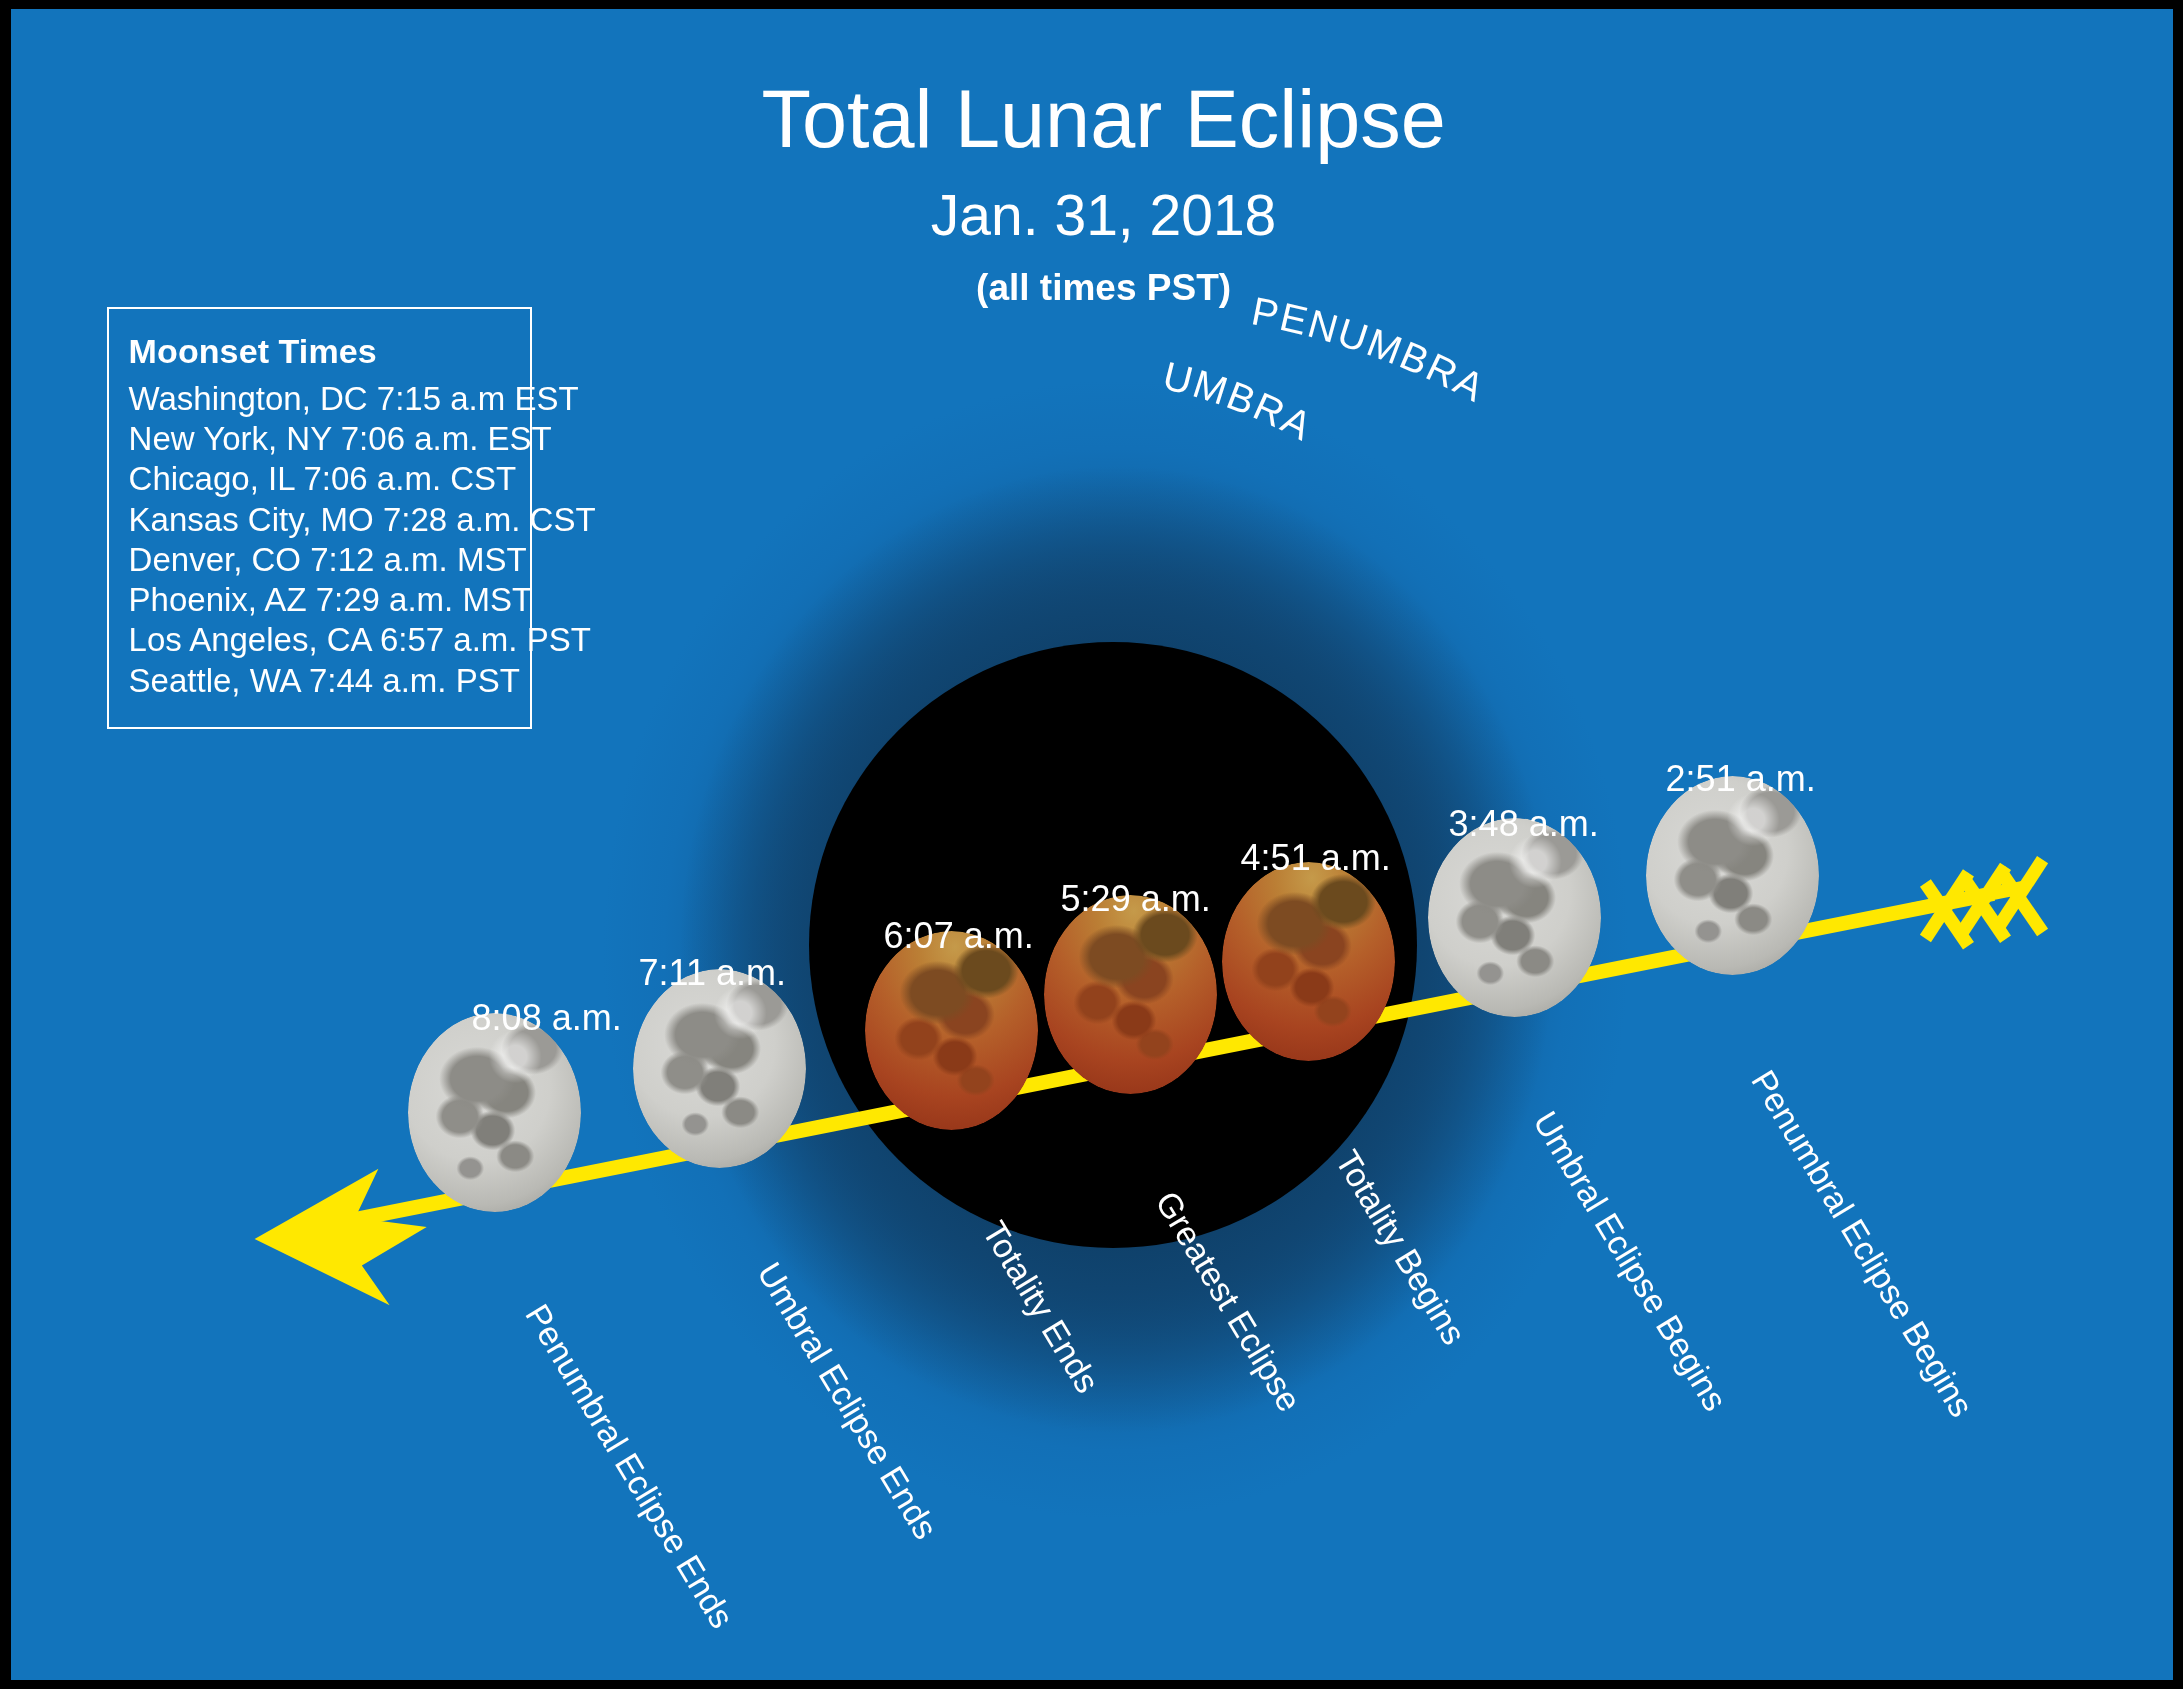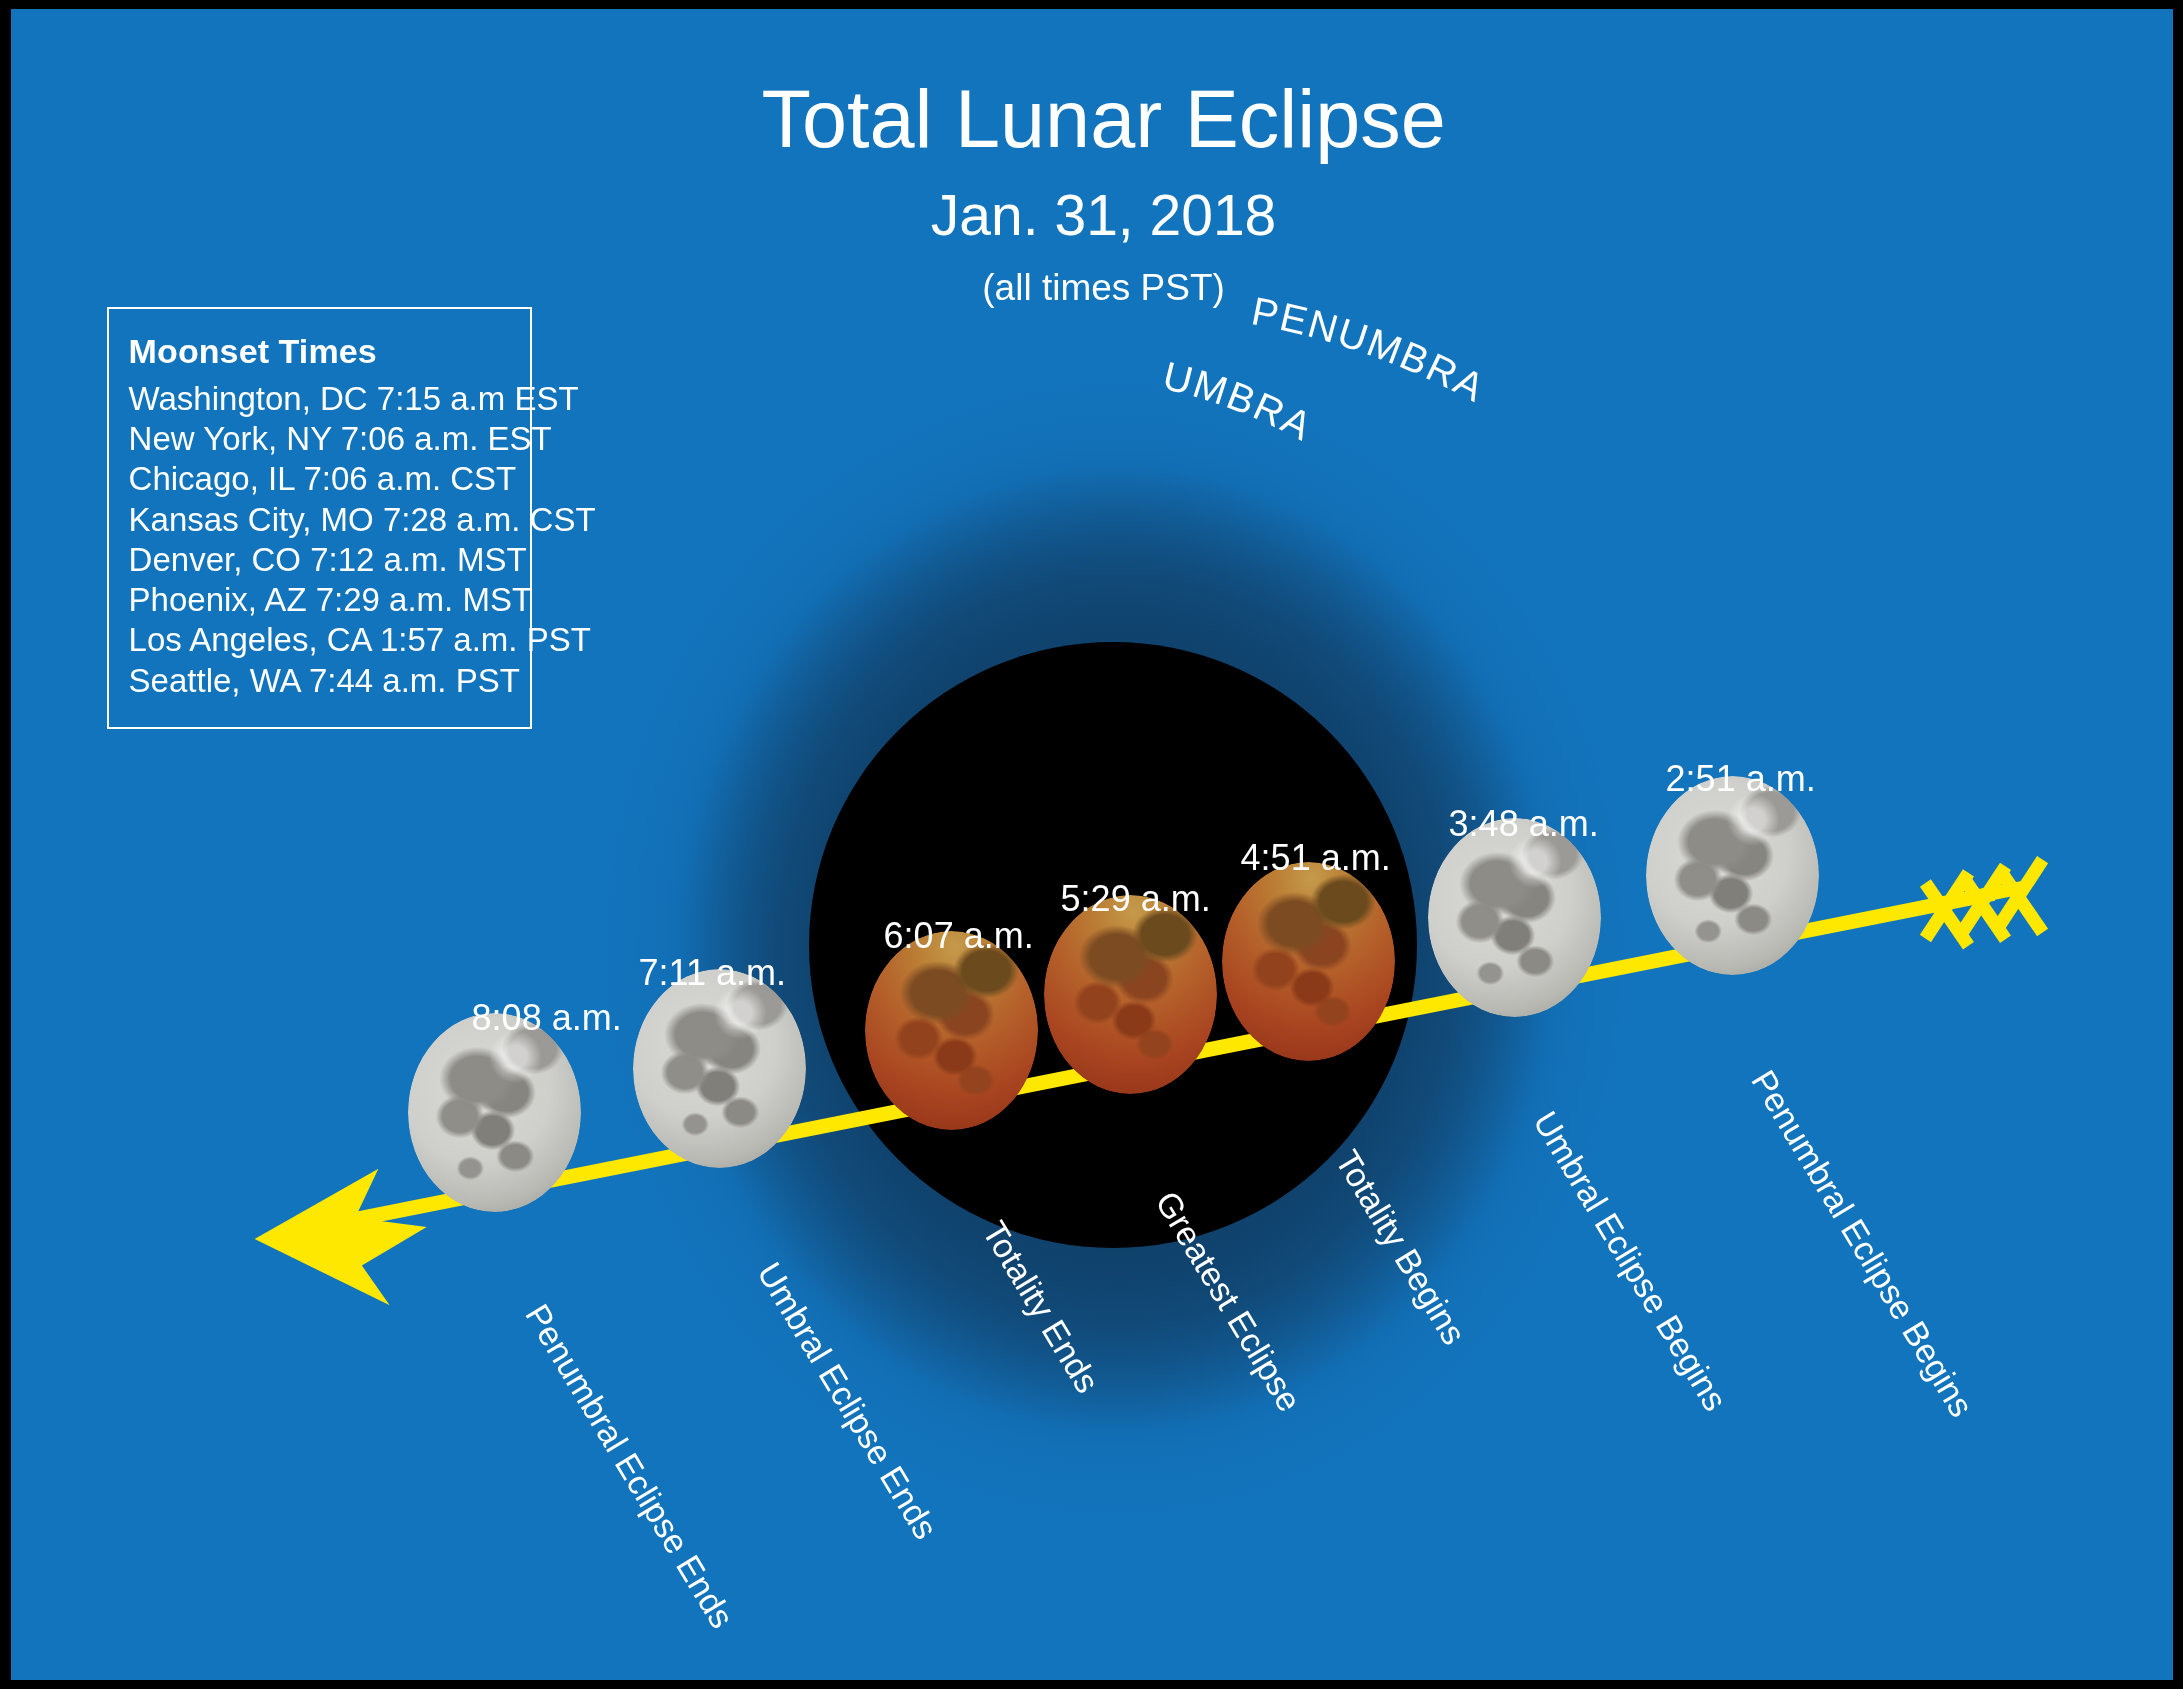--- a/index.html
+++ b/index.html
@@ -78,21 +78,21 @@
   }
   #sub-date {
     top: 173px;
     font-size: 57px;
     font-weight: 400;
     text-align: center;
   }
   #sub-tz {
     top: 258px;
     font-size: 37px;
-    font-weight: 400;
+    font-weight: 700;
   }
 
   
   #moonset-box {
     position: absolute;
     left: 96px; top: 298px;
     width: 425px;
     border: 2.6px solid #ffffff;
     box-sizing: border-box;
     padding: 22.5px 0 26.5px 20px;
@@ -277,19 +277,19 @@
     <div class="title-block" id="sub-tz">(all times PST)</div>
 
     <div id="moonset-box">
       <div id="moonset-title">Moonset Times</div>
       <div class="moonset-row">Washington, DC 7:15 a.m EST</div>
       <div class="moonset-row">New York, NY 7:06 a.m. EST</div>
       <div class="moonset-row">Chicago, IL 7:06 a.m. CST</div>
       <div class="moonset-row">Kansas City, MO 7:28 a.m. CST</div>
       <div class="moonset-row">Denver, CO 7:12 a.m. MST</div>
       <div class="moonset-row">Phoenix, AZ 7:29 a.m. MST</div>
-      <div class="moonset-row">Los Angeles, CA 1:57 a.m. PST</div>
+      <div class="moonset-row">Los Angeles, CA 6:57 a.m. PST</div>
       <div class="moonset-row">Seattle, WA 7:44 a.m. PST</div>
     </div>
 
   </div>
 </div>
 
 
 </body></html>

